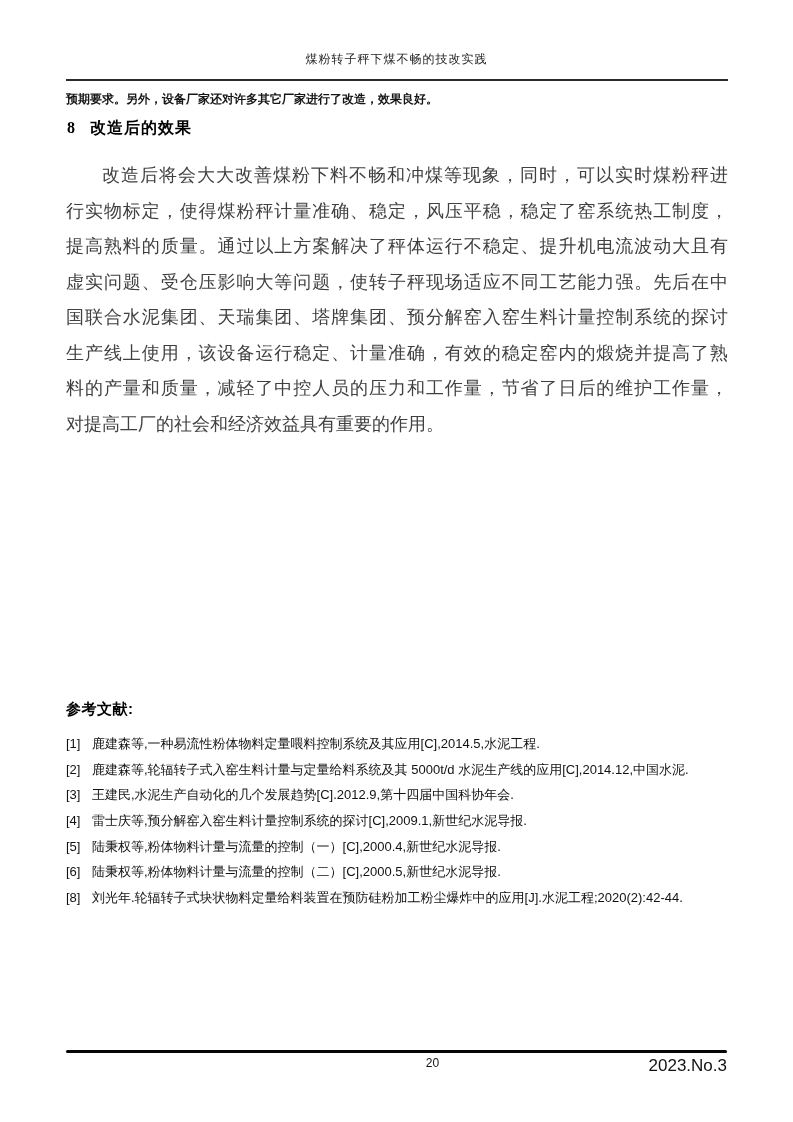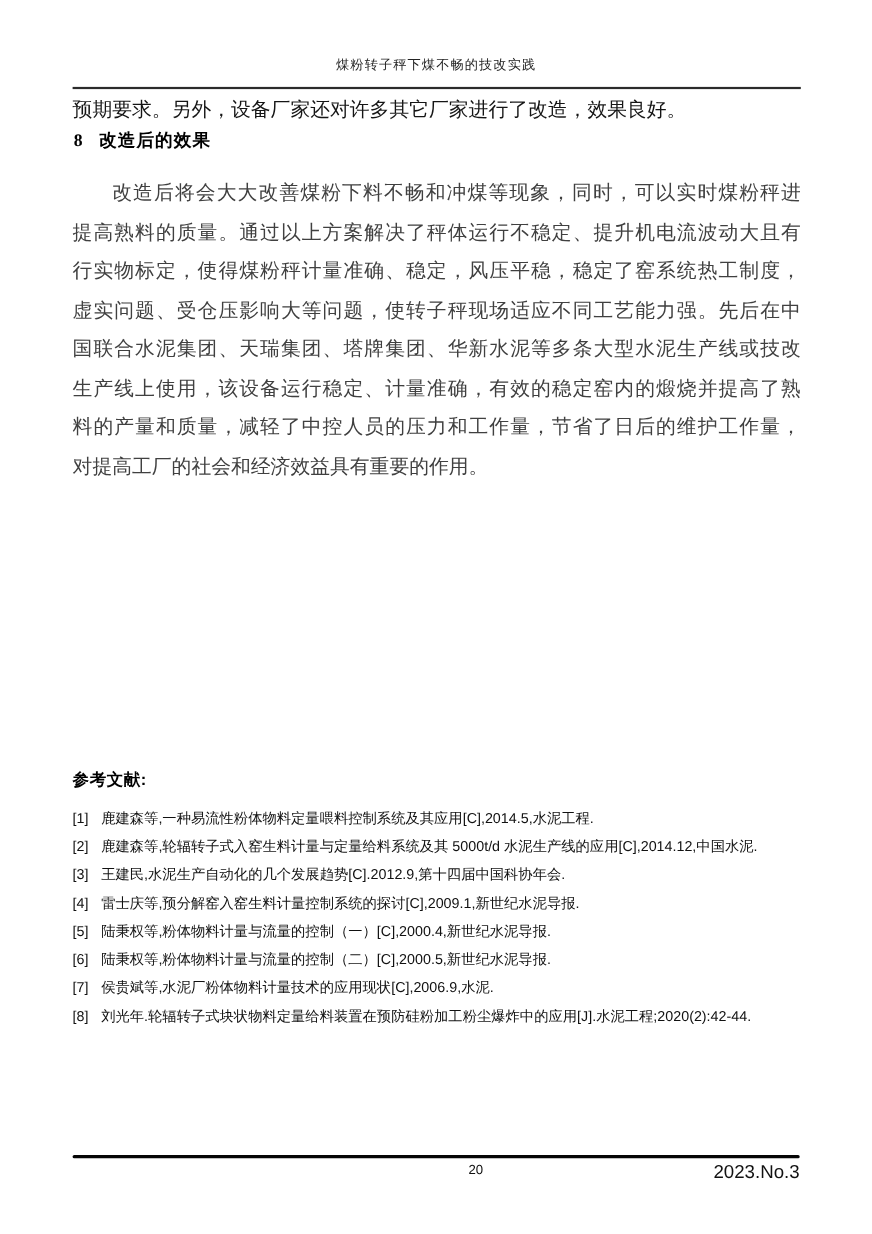--- a/index.html
+++ b/index.html
@@ -37,23 +37,24 @@
     height: 2px;
     background: #2b2b2b;
   }
 
   
   .leading-line {
     position: absolute;
     top: 86px;
     left: 66px;
     width: 662px;
-    font-size: 18px;
+    font-size: 12px;
     line-height: 26px;
     color: #151515;
+    font-weight: bold;
   }
   .section-heading {
     position: absolute;
     top: 118px;
     left: 67px;
     font-weight: bold;
     font-size: 16px;
     color: #000;
   }
   .section-heading .sec-num {
@@ -149,24 +150,24 @@
   <div class="header-rule"></div>
 
   <div class="leading-line">预期要求。另外，设备厂家还对许多其它厂家进行了改造，效果良好。</div>
 
   <div class="section-heading">
     <span class="sec-num">8</span><span class="sec-title">改造后的效果</span>
   </div>
 
   <div class="body-paragraph">
     <div class="bline first">改造后将会大大改善煤粉下料不畅和冲煤等现象，同时，可以实时煤粉秤进</div>
+    <div class="bline">行实物标定，使得煤粉秤计量准确、稳定，风压平稳，稳定了窑系统热工制度，</div>
     <div class="bline">提高熟料的质量。通过以上方案解决了秤体运行不稳定、提升机电流波动大且有</div>
-    <div class="bline">行实物标定，使得煤粉秤计量准确、稳定，风压平稳，稳定了窑系统热工制度，</div>
     <div class="bline">虚实问题、受仓压影响大等问题，使转子秤现场适应不同工艺能力强。先后在中</div>
-    <div class="bline">国联合水泥集团、天瑞集团、塔牌集团、华新水泥等多条大型水泥生产线或技改</div>
+    <div class="bline">国联合水泥集团、天瑞集团、塔牌集团、预分解窑入窑生料计量控制系统的探讨</div>
     <div class="bline">生产线上使用，该设备运行稳定、计量准确，有效的稳定窑内的煅烧并提高了熟</div>
     <div class="bline">料的产量和质量，减轻了中控人员的压力和工作量，节省了日后的维护工作量，</div>
     <div class="bline last">对提高工厂的社会和经济效益具有重要的作用。</div>
   </div>
 
   <div class="references">
     <div class="ref-title">参考文献:</div>
     <div class="ref-row">
       <span class="ref-label">[1]</span><span class="ref-text">鹿建森等,一种易流性粉体物料定量喂料控制系统及其应用[C],2014.5,水泥工程.</span>
     </div>
@@ -179,23 +180,20 @@
     <div class="ref-row">
       <span class="ref-label">[4]</span><span class="ref-text">雷士庆等,预分解窑入窑生料计量控制系统的探讨[C],2009.1,新世纪水泥导报.</span>
     </div>
     <div class="ref-row">
       <span class="ref-label">[5]</span><span class="ref-text">陆秉权等,粉体物料计量与流量的控制（一）[C],2000.4,新世纪水泥导报.</span>
     </div>
     <div class="ref-row">
       <span class="ref-label">[6]</span><span class="ref-text">陆秉权等,粉体物料计量与流量的控制（二）[C],2000.5,新世纪水泥导报.</span>
     </div>
     <div class="ref-row">
-      <span class="ref-label">[7]</span><span class="ref-text">侯贵斌等,水泥厂粉体物料计量技术的应用现状[C],2006.9,水泥.</span>
-    </div>
-    <div class="ref-row">
       <span class="ref-label">[8]</span><span class="ref-text">刘光年.轮辐转子式块状物料定量给料装置在预防硅粉加工粉尘爆炸中的应用[J].水泥工程;2020(2):42-44.</span>
     </div>
   </div>
 
   <div class="footer-rule"></div>
   <div class="footer-page-number">20</div>
   <div class="footer-issue">2023.No.3</div>
 
 </div>
 

